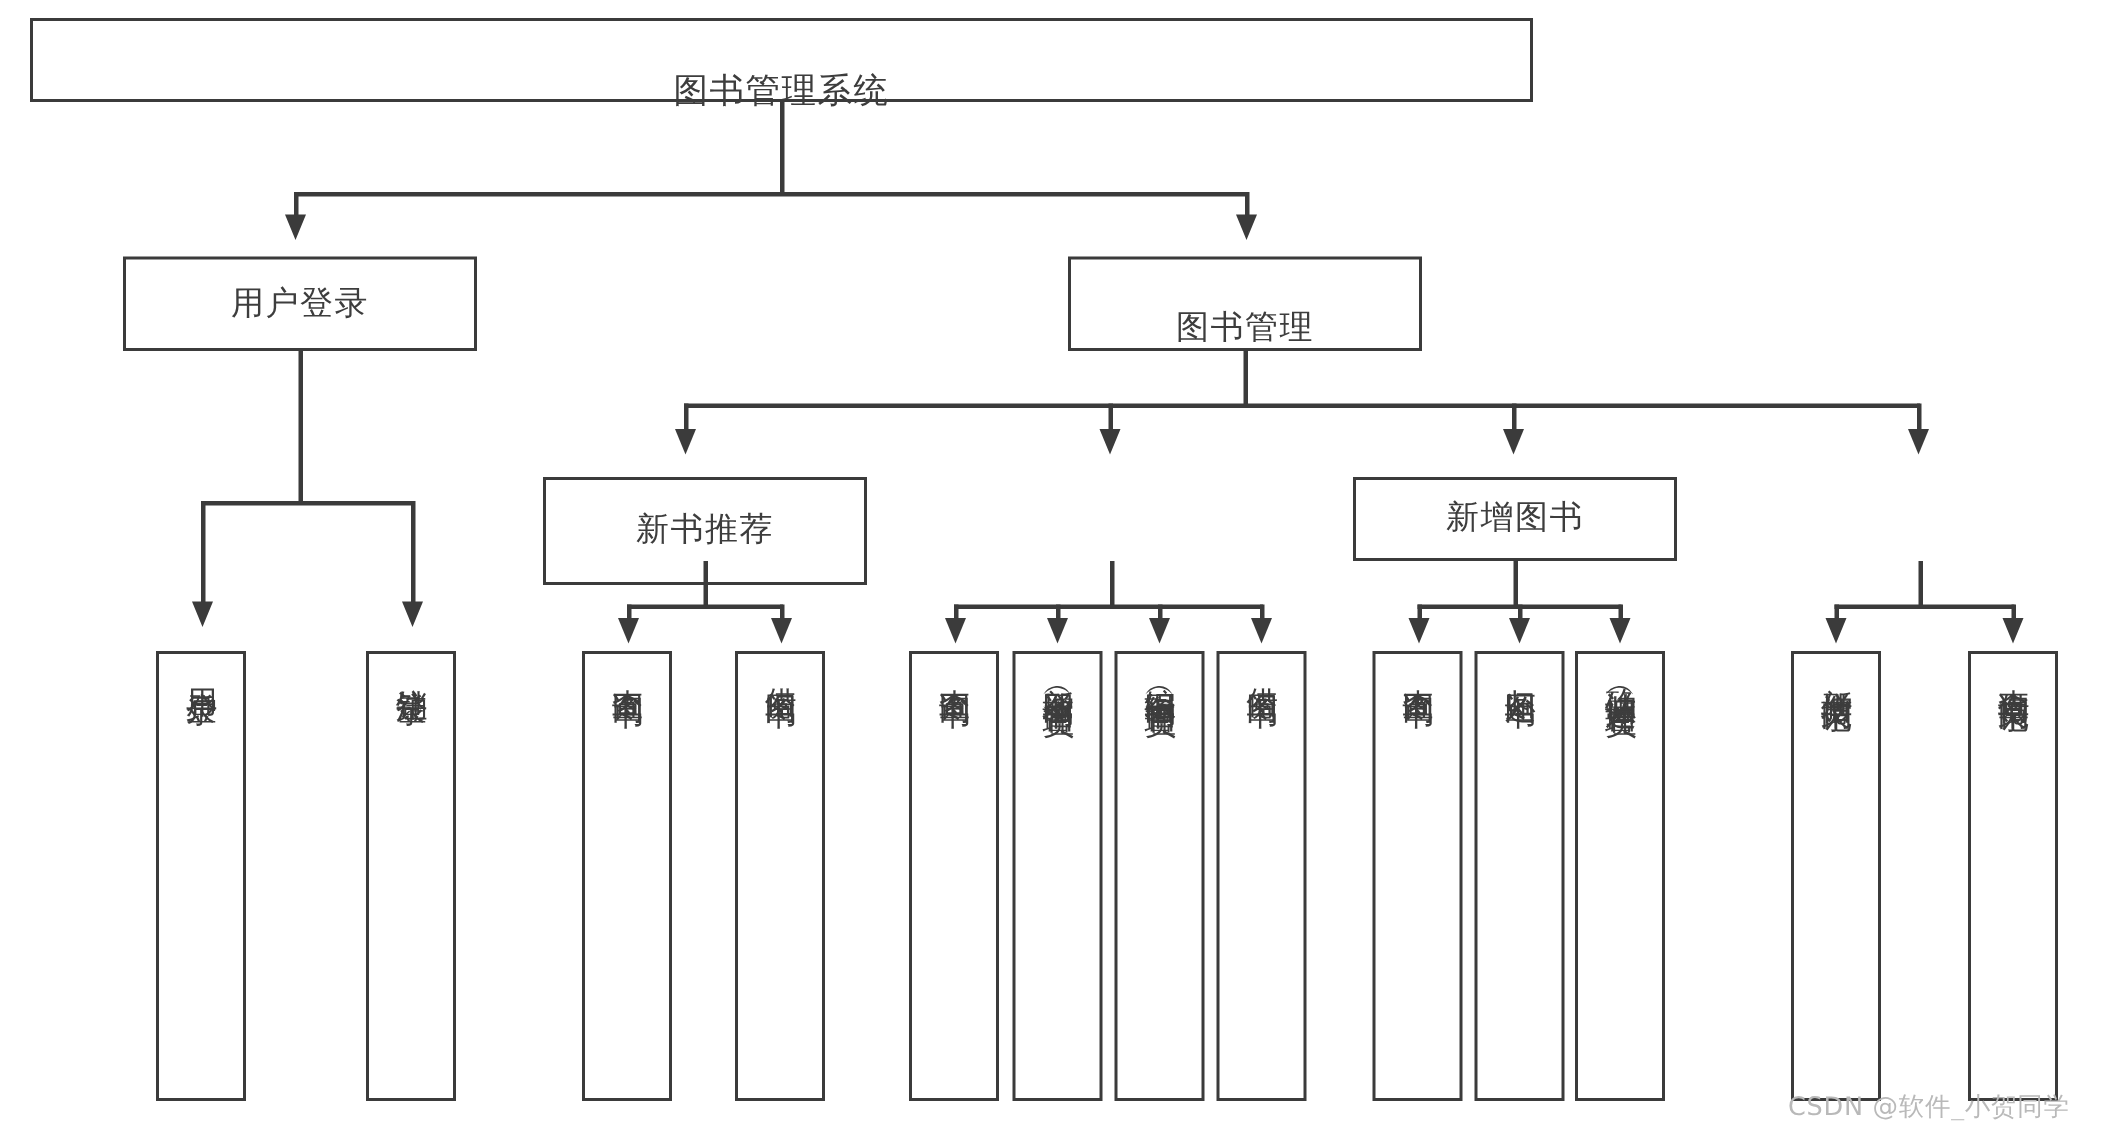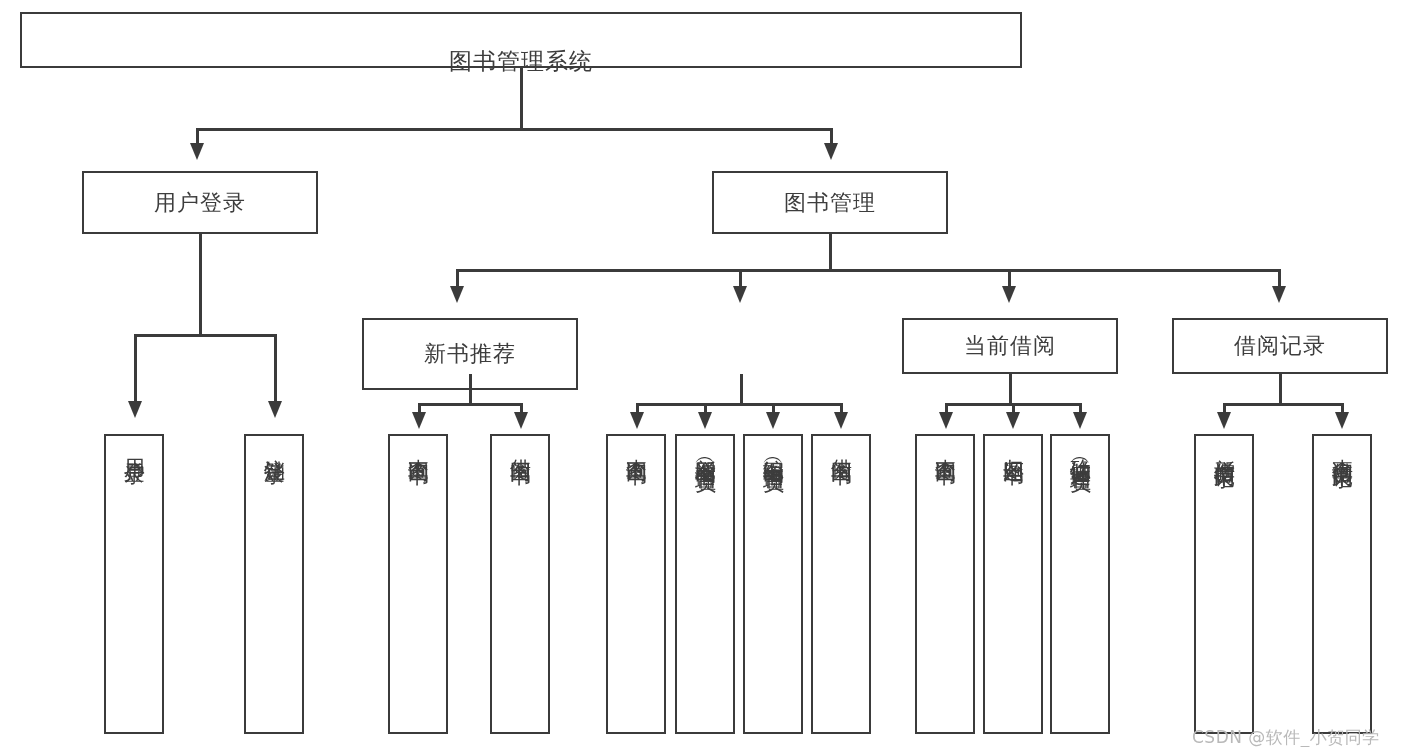--- a/index.html
+++ b/index.html
@@ -90,21 +90,21 @@
   <div class="ln v" style="left:196px;top:128px;height:18px;"></div>
   <div class="arrow" style="left:190px;top:143px;"></div>
 
   <div class="ln v" style="left:830px;top:128px;height:18px;"></div>
   <div class="arrow" style="left:824px;top:143px;"></div>
 
   <div class="node" style="left:82px;top:171px;width:236px;height:63px;">
     <span class="lbl">用户登录</span>
   </div>
 
-  <div class="node" style="left:712px;top:171px;width:236px;height:63px;">
+  <div class="node" style="left:712px;top:171px;width:236px;height:63px;align-items:flex-end;">
     <span class="lbl">图书管理</span>
   </div>
 
   <div class="ln v" style="left:199px;top:234px;height:101px;"></div>
   <div class="ln h" style="left:134px;top:334px;width:142px;"></div>
   <div class="ln v" style="left:134px;top:334px;height:70px;"></div>
   <div class="arrow" style="left:128px;top:401px;"></div>
   <div class="ln v" style="left:274px;top:334px;height:70px;"></div>
   <div class="arrow" style="left:268px;top:401px;"></div>
 
@@ -116,24 +116,21 @@
   <div class="arrow" style="left:733px;top:286px;"></div>
   <div class="ln v" style="left:1008px;top:269px;height:20px;"></div>
   <div class="arrow" style="left:1002px;top:286px;"></div>
   <div class="ln v" style="left:1278px;top:269px;height:20px;"></div>
   <div class="arrow" style="left:1272px;top:286px;"></div>
 
   <div class="node" style="left:362px;top:318px;width:216px;height:72px;">
     <span class="lbl">新书推荐</span>
   </div>
   <div class="node" style="left:902px;top:318px;width:216px;height:56px;">
-    <span class="lbl">当前借阅</span>
-  </div>
-  <div class="node" style="left:1172px;top:318px;width:216px;height:56px;">
-    <span class="lbl">借阅记录</span>
+    <span class="lbl">新增图书</span>
   </div>
 
   <div class="ln v" style="left:469px;top:374px;height:31px;"></div>
   <div class="ln h" style="left:418px;top:403px;width:104px;"></div>
   <div class="ln v" style="left:418px;top:403px;height:12px;"></div>
   <div class="arrow" style="left:412px;top:412px;"></div>
   <div class="ln v" style="left:520px;top:403px;height:12px;"></div>
   <div class="arrow" style="left:514px;top:412px;"></div>
 
   <div class="ln v" style="left:740px;top:374px;height:31px;"></div>

